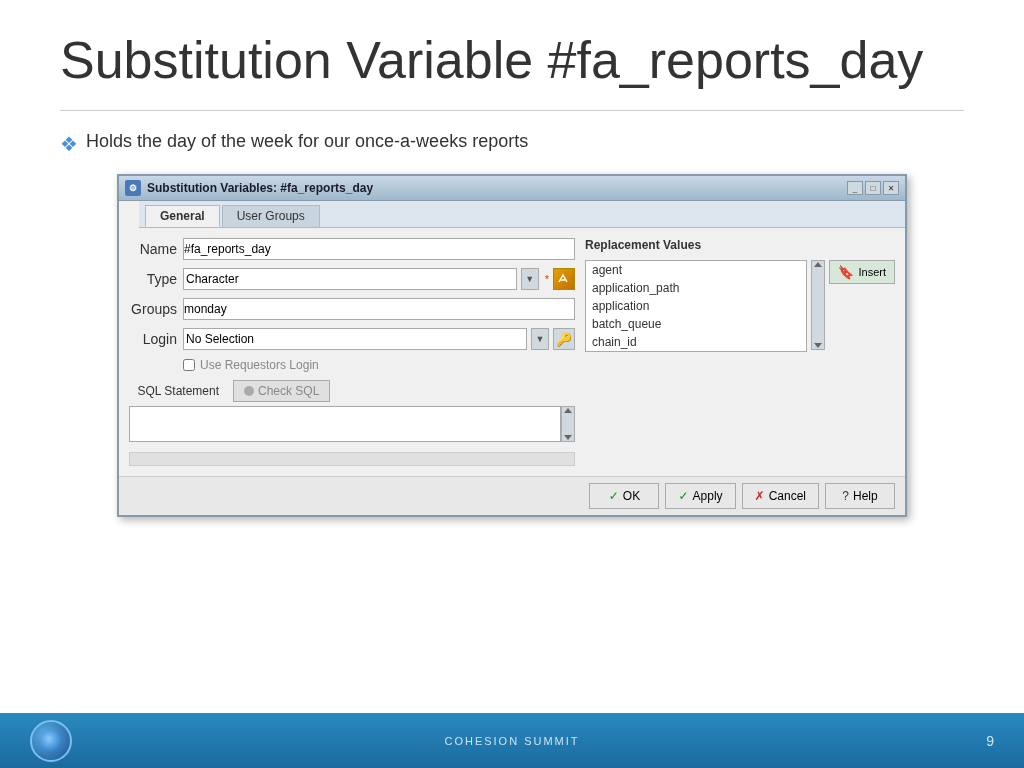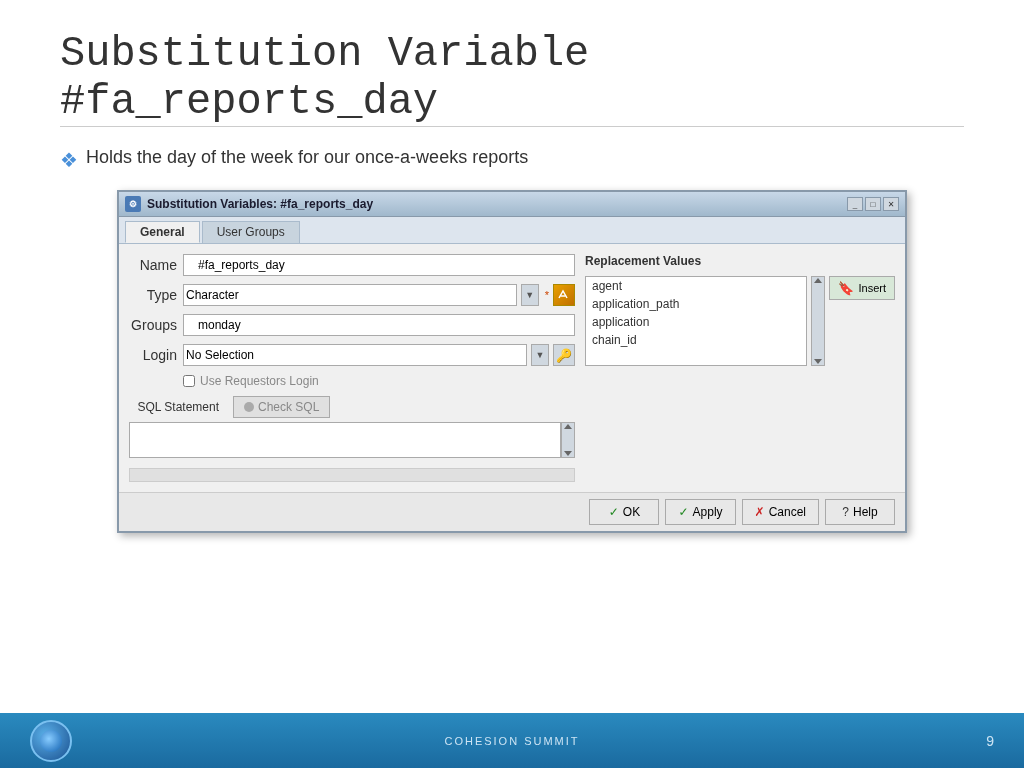--- a/index.html
+++ b/index.html
@@ -14,24 +14,25 @@
     }
 
     
     .slide-content {
       flex: 1;
       padding: 30px 60px 20px 60px;
       position: relative;
     }
 
     .slide-title {
-      font-size: 42px;
+      font-size: 52px;
       font-weight: 300;
       color: #333;
-      font-family: Liberation Mono, monospace;
+      margin-bottom: 20px;
+      font-family: Liberation Sans, sans-serif;
     }
 
     .divider {
       border: none;
       border-top: 1px solid #ccc;
       margin-bottom: 20px;
     }
 
     .bullet-point {
       display: flex;
@@ -108,20 +109,21 @@
       font-size: 8px;
       color: #333;
     }
 
     
     .dialog-tabs {
       display: flex;
       padding: 4px 6px 0 6px;
       background: #dde5ee;
       border-bottom: 1px solid #aabbcc;
+      margin-left: 20px;
     }
 
     .tab {
       padding: 3px 14px;
       font-size: 12px;
       cursor: pointer;
       border: 1px solid #aabbcc;
       border-bottom: none;
       background: #c8d4de;
       color: #333;
@@ -164,21 +166,21 @@
       text-align: right;
       margin-right: 6px;
     }
 
     .form-input {
       flex: 1;
       height: 22px;
       border: 1px solid #aaaaaa;
       background: white;
       font-size: 12px;
-      padding: 2px 14px;
+      padding: 2px 0;
       outline: none;
     }
 
     .form-select-wrapper {
       flex: 1;
       display: flex;
       align-items: center;
       gap: 4px;
     }
 
@@ -564,20 +566,21 @@
         </div>
 
         <div class="dialog-right">
           <div class="replacement-label">Replacement Values</div>
           <div class="replacement-panel">
             <div style="flex:1; display:flex; flex-direction:column; gap:4px;">
               <div class="replacement-list">
                 <div class="replacement-list-item">agent</div>
                 <div class="replacement-list-item">application_path</div>
                 <div class="replacement-list-item">application</div>
+                <div class="replacement-list-item">batch_queue</div>
                 <div class="replacement-list-item">chain_id</div>
               </div>
             </div>
             <div class="replacement-scrollbar">
               <div class="scroll-arrow up"></div>
               <div class="scroll-arrow down"></div>
             </div>
             <div class="insert-btn">
               <button class="insert-button">
                 <span class="insert-arrow">🔖</span>

